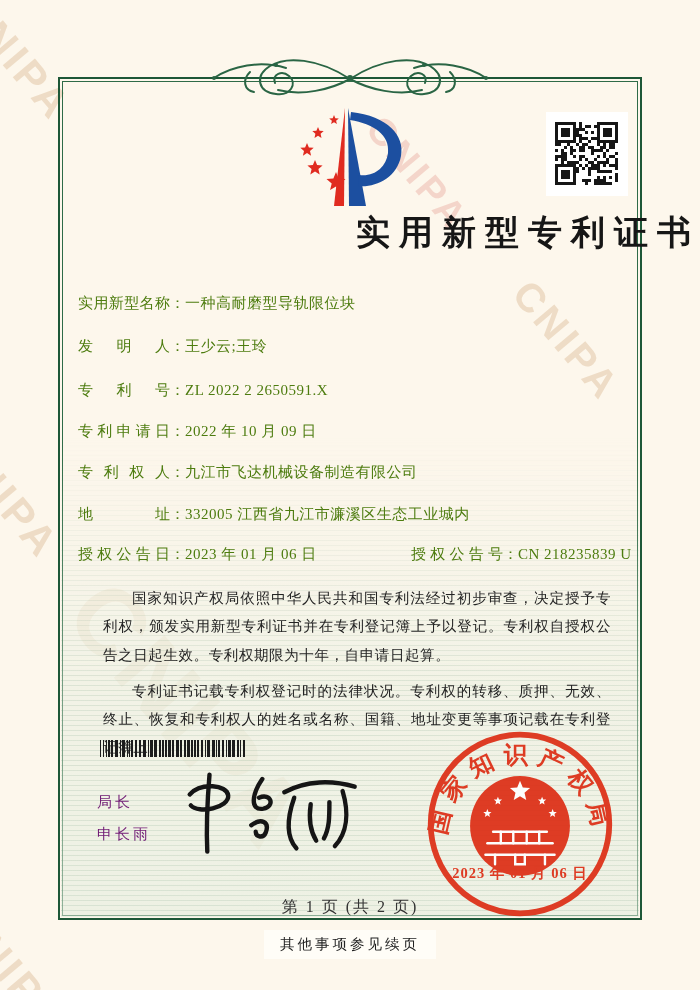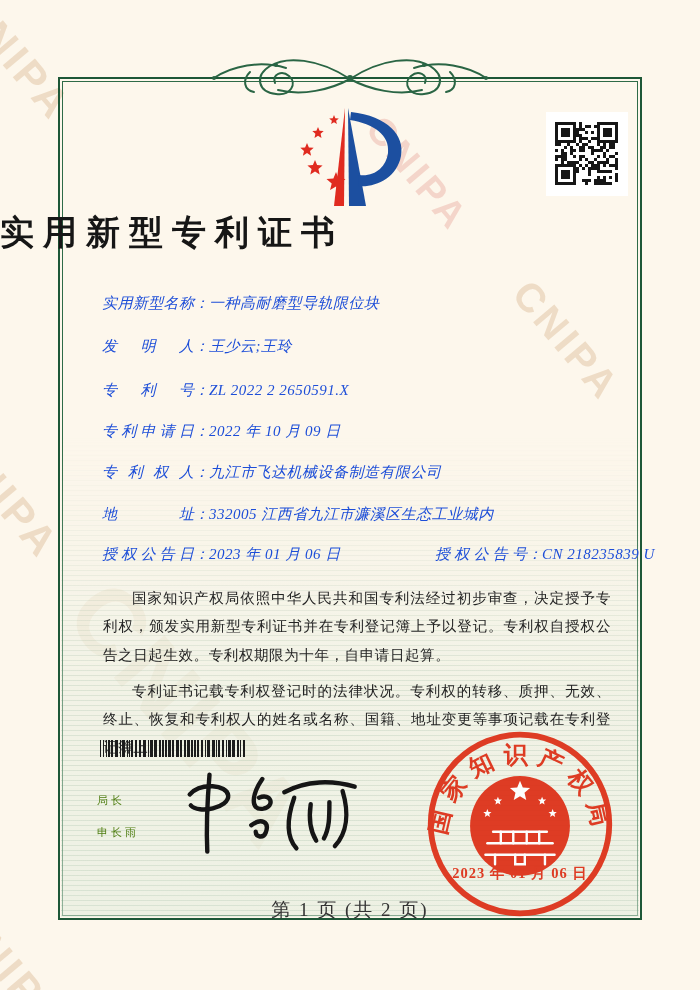--- a/index.html
+++ b/index.html
@@ -27,43 +27,43 @@
   .ornament{position:absolute;left:190px;top:54px;width:320px;height:50px;}
 
   .certno{position:absolute;left:90px;top:119px;font-size:15px;letter-spacing:2px;color:#2b2b2b;}
 
   .logo{position:absolute;left:288px;top:100px;width:140px;height:114px;}
 
   .qrbox{position:absolute;left:546px;top:112px;width:82px;height:84px;background:#fff;}
   .qr{position:absolute;left:9px;top:10px;display:grid;grid-template-columns:repeat(21,3px);grid-auto-rows:3px;}
   .qr div.d{background:#161616;}
 
-  .title{position:absolute;left:0;top:210px;width:100%;text-align:left;font-size:34px;
+  .title{position:absolute;left:0;top:210px;width:100%;text-align:right;font-size:34px;
          font-weight:700;letter-spacing:9px;color:#161616;}
 
-  .frow{position:absolute;left:102px;font-size:15px;color:#1d4ed8;white-space:nowrap;font-style:italic;}
+  .frow{position:absolute;left:78px;font-size:15px;color:#4d7c0f;white-space:nowrap;}
   .flabel{display:inline-block;width:92px;text-align:justify;text-align-last:justify;vertical-align:top;}
   .fvalue{letter-spacing:0.5px;}
   .frow2b{position:absolute;left:333px;top:0;}
 
   .notice{position:absolute;left:95px;top:576px;width:524px;font-size:14.5px;line-height:1.95;
           color:#232323;letter-spacing:0.6px;text-align:justify;}
   .notice p{margin:8px;text-indent:2em;}
 
   .barcode{position:absolute;left:100px;top:740px;width:186px;height:17px;display:flex;align-items:stretch;}
   .barcode span{display:block;background:#1c1c1c;}
 
-  .signer{position:absolute;left:97px;font-size:11px;letter-spacing:3px;color:#4d7c0f;}
+  .signer{position:absolute;left:97px;font-size:15px;letter-spacing:3px;color:#701a75;}
   .signature{position:absolute;left:175px;top:768px;width:190px;height:88px;}
 
   .seal{position:absolute;left:424px;top:728px;width:192px;height:192px;opacity:0.93;}
   .seal-date{position:absolute;left:0;top:136px;width:100%;text-align:center;color:#dd2f16;
              font-size:14.5px;font-weight:700;letter-spacing:1px;}
 
-  .pageno{position:absolute;left:0;top:897px;width:100%;text-align:center;font-size:19px;
+  .pageno{position:absolute;left:0;top:897px;width:100%;text-align:center;font-size:16px;
           letter-spacing:2px;color:#333;}
   .contnote{position:absolute;left:0;top:930px;width:100%;text-align:center;}
   .contnote b{display:inline-block;background:#fffdf7;padding:5px 16px;font-weight:400;
               font-size:14.5px;letter-spacing:3px;color:#222;}
 </style>
 </head>
 <body>
 
 <div class="page">
 
@@ -674,14 +674,17 @@
         <path d="M64 132 L136 132"></path>
         <path d="M80 108 L80 120 M93 108 L93 120 M107 108 L107 120 M120 108 L120 120"></path>
         <path d="M74 132 L74 142 M126 132 L126 142"></path>
         <path d="M95 132 L95 142 L105 142 L105 132"></path>
       </g>
     </svg>
     <div class="seal-date">2023 年 01 月 06 日</div>
   </div>
 
   <div class="pageno">第 1 页 (共 2 页)</div>
+  <div class="contnote">
+    <b>其他事项参见续页</b>
+  </div>
 
 </div>
 
 </body></html>

